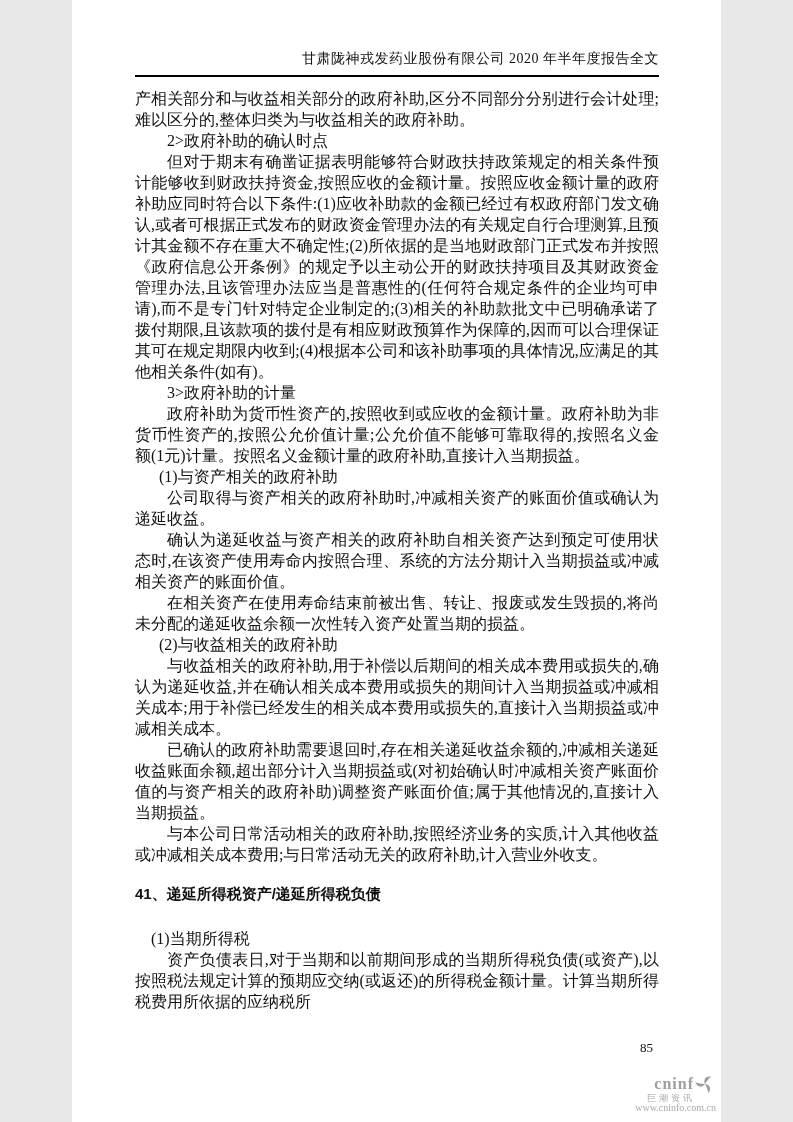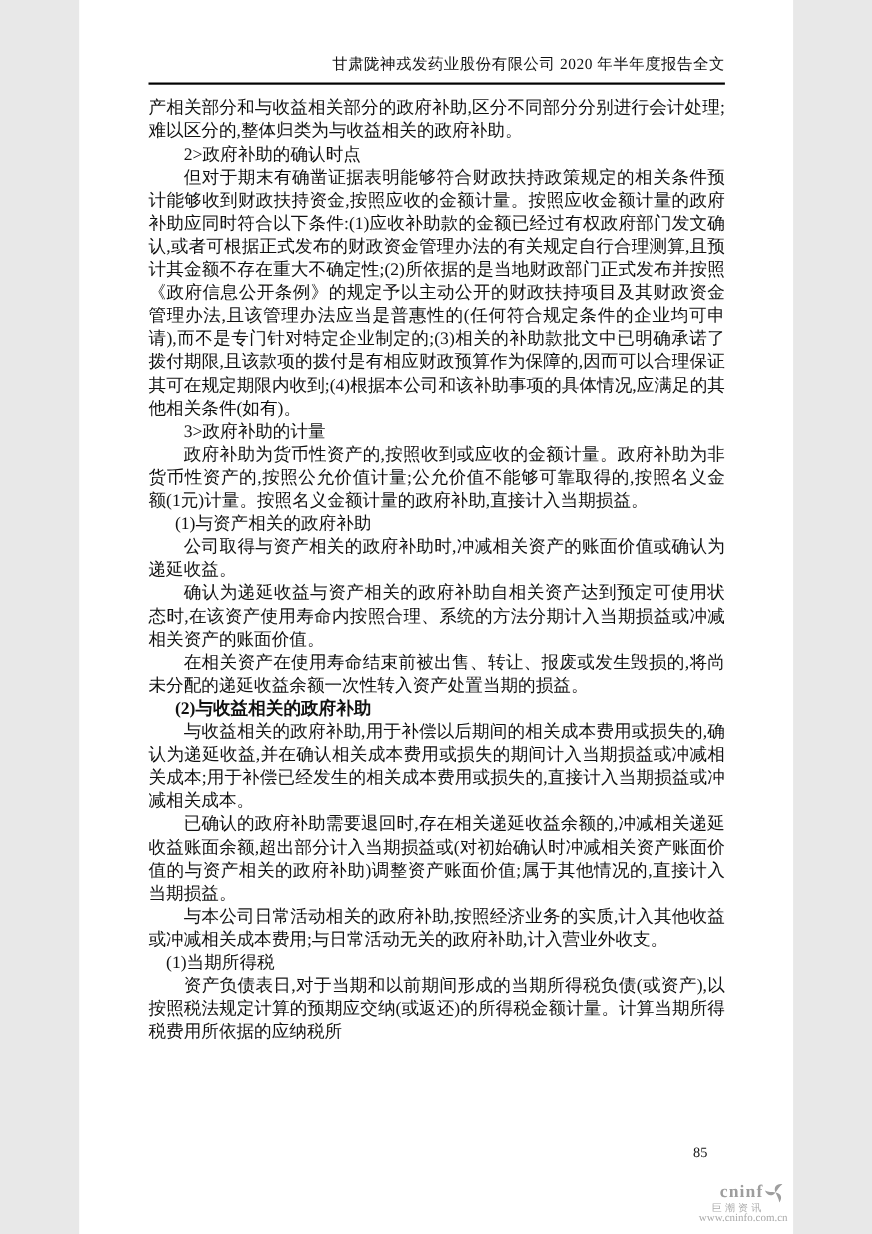--- a/index.html
+++ b/index.html
@@ -36,21 +36,21 @@
   .blk.heading {
     font-family:"Liberation Sans","DejaVu Sans",sans-serif;
     font-weight:bold;
     font-size:15px;
     margin-top:18px;
     margin-bottom:24px;
     text-align:left;
   }
   .page-number {
     position:absolute;
-    top:1040px; right:78px;
+    top:1040px; right:68px;
     font-size:13px;
   }
   .logo {
     position:absolute;
     right:4px; top:1074px;
     width:160px;
     text-align:right;
     color:#a6a6a6;
     font-family:Liberation Serif, serif;
     line-height:1.05;
@@ -93,24 +93,25 @@
   <main class="doc-body" id="doc-body">
       <p class="blk body" style="text-indent: 0em;">产相关部分和与收益相关部分的政府补助,区分不同部分分别进行会计处理;难以区分的,整体归类为与收益相关的政府补助。</p>
       <p class="blk body" style="text-indent: 2em;">2&gt;政府补助的确认时点</p>
       <p class="blk body" style="text-indent: 2em;">但对于期末有确凿证据表明能够符合财政扶持政策规定的相关条件预计能够收到财政扶持资金,按照应收的金额计量。按照应收金额计量的政府补助应同时符合以下条件:(1)应收补助款的金额已经过有权政府部门发文确认,或者可根据正式发布的财政资金管理办法的有关规定自行合理测算,且预计其金额不存在重大不确定性;(2)所依据的是当地财政部门正式发布并按照《政府信息公开条例》的规定予以主动公开的财政扶持项目及其财政资金管理办法,且该管理办法应当是普惠性的(任何符合规定条件的企业均可申请),而不是专门针对特定企业制定的;(3)相关的补助款批文中已明确承诺了拨付期限,且该款项的拨付是有相应财政预算作为保障的,因而可以合理保证其可在规定期限内收到;(4)根据本公司和该补助事项的具体情况,应满足的其他相关条件(如有)。</p>
       <p class="blk body" style="text-indent: 2em;">3&gt;政府补助的计量</p>
       <p class="blk body" style="text-indent: 2em;">政府补助为货币性资产的,按照收到或应收的金额计量。政府补助为非货币性资产的,按照公允价值计量;公允价值不能够可靠取得的,按照名义金额(1元)计量。按照名义金额计量的政府补助,直接计入当期损益。</p>
       <p class="blk body" style="text-indent: 1.5em;">(1)与资产相关的政府补助</p>
       <p class="blk body" style="text-indent: 2em;">公司取得与资产相关的政府补助时,冲减相关资产的账面价值或确认为递延收益。</p>
       <p class="blk body" style="text-indent: 2em;">确认为递延收益与资产相关的政府补助自相关资产达到预定可使用状态时,在该资产使用寿命内按照合理、系统的方法分期计入当期损益或冲减相关资产的账面价值。</p>
       <p class="blk body" style="text-indent: 2em;">在相关资产在使用寿命结束前被出售、转让、报废或发生毁损的,将尚未分配的递延收益余额一次性转入资产处置当期的损益。</p>
-      <p class="blk body" style="text-indent: 1.5em; font-weight: bold;">(2)与收益相关的政府补助</p>
+      <p class="blk body" style="text-indent: 1.5em;">(2)与收益相关的政府补助</p>
       <p class="blk body" style="text-indent: 2em;">与收益相关的政府补助,用于补偿以后期间的相关成本费用或损失的,确认为递延收益,并在确认相关成本费用或损失的期间计入当期损益或冲减相关成本;用于补偿已经发生的相关成本费用或损失的,直接计入当期损益或冲减相关成本。</p>
       <p class="blk body" style="text-indent: 2em;">已确认的政府补助需要退回时,存在相关递延收益余额的,冲减相关递延收益账面余额,超出部分计入当期损益或(对初始确认时冲减相关资产账面价值的与资产相关的政府补助)调整资产账面价值;属于其他情况的,直接计入当期损益。</p>
       <p class="blk body" style="text-indent: 2em;">与本公司日常活动相关的政府补助,按照经济业务的实质,计入其他收益或冲减相关成本费用;与日常活动无关的政府补助,计入营业外收支。</p>
+      <p class="blk heading" style="text-indent: 0em;">41、递延所得税资产/递延所得税负债</p>
       <p class="blk body" style="text-indent: 1em;">(1)当期所得税</p>
       <p class="blk body" style="text-indent: 2em;">资产负债表日,对于当期和以前期间形成的当期所得税负债(或资产),以按照税法规定计算的预期应交纳(或返还)的所得税金额计量。计算当期所得税费用所依据的应纳税所</p>
     </main>
 
   <div class="page-number">85</div>
 
   <div class="logo">
     <div class="logo-row">
       <span class="logo-brand">cninf</span>
       <span class="logo-swirl">

